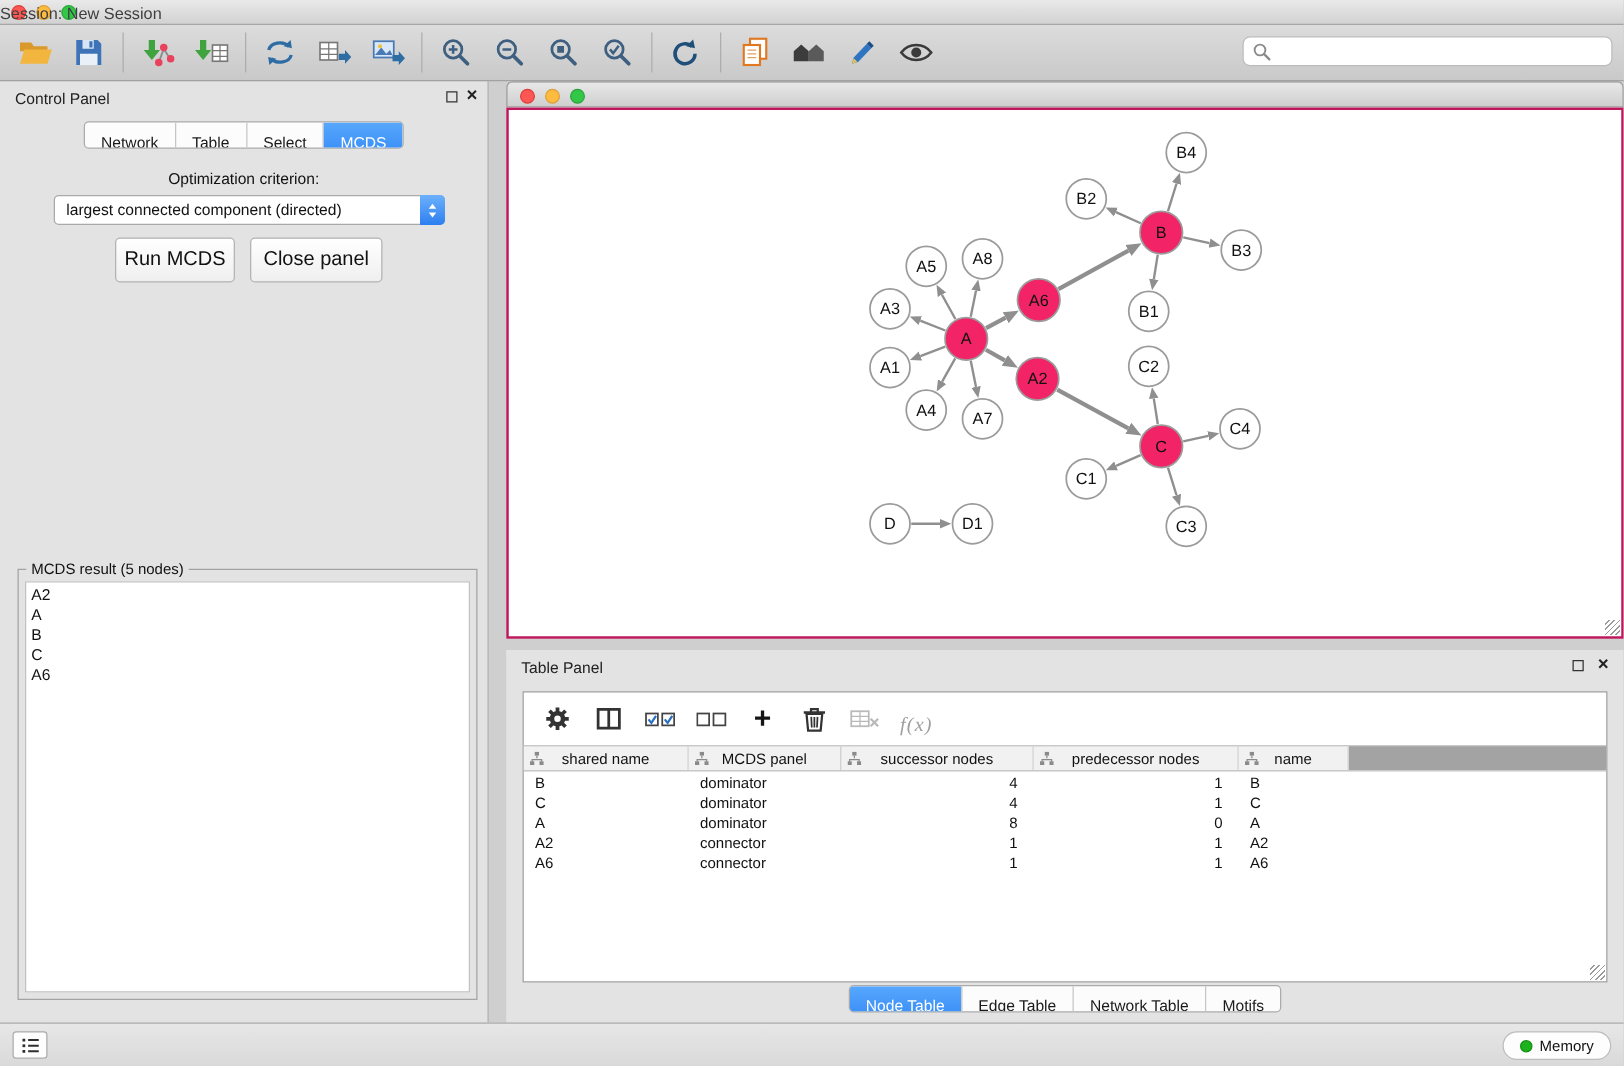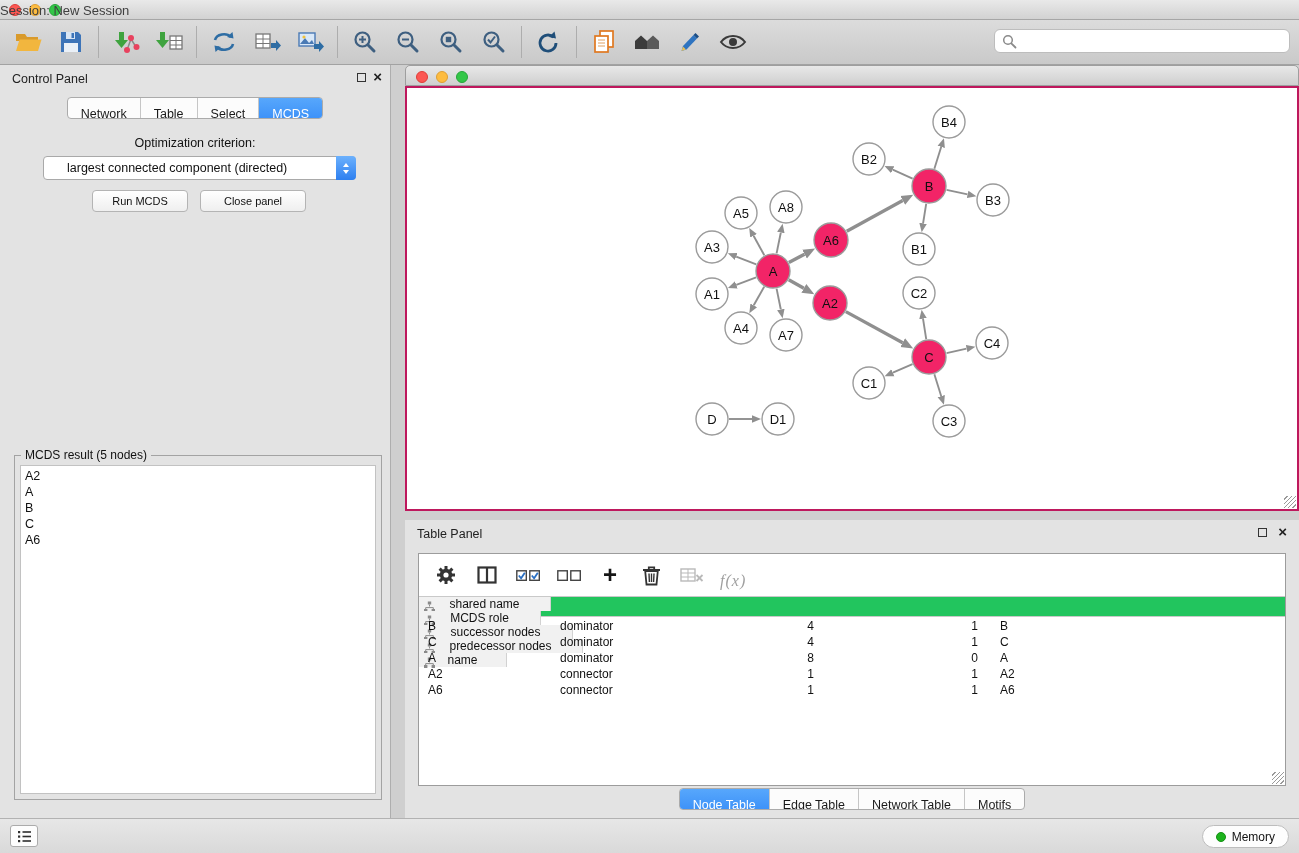--- a/index.html
+++ b/index.html
@@ -29,25 +29,25 @@
   .win-close{position:absolute;top:3px;font-size:15px;font-weight:bold;color:#222;line-height:18px;}
   .cp-float{right:24px;} .cp-close{right:8px;}
 
   .seg{display:inline-flex;border:1px solid #ababab;border-radius:4px;background:#fcfcfc;overflow:hidden;height:22px;}
   .seg-tab{padding:16px 13px;font-size:12.5px;color:#1a1a1a;border-right:1px solid #c6c6c6;display:flex;align-items:center;}
   .seg-tab:last-child{border-right:none;}
   .seg-tab.active{background:linear-gradient(#57a7fc,#2f86f6);color:#fff;}
   .cp-tabs-wrap{position:absolute;left:0;right:0;top:32px;display:flex;justify-content:center;}
 
   .opt-label{position:absolute;left:0;right:0;top:71px;text-align:center;font-size:12.5px;color:#111;}
-  .dropdown{position:absolute;left:43px;top:91px;width:313px;height:24px;background:#fff;border:1px solid #a9a9a9;border-radius:4px;font-size:12.5px;color:#111;display:flex;align-items:center;padding-left:23px;}
+  .dropdown{position:absolute;left:43px;top:91px;width:313px;height:24px;background:#fff;border:1px solid #a9a9a9;border-radius:4px;font-size:12.5px;color:#111;display:flex;align-items:center;padding-left:9px;}
   .stepper{position:absolute;right:-1px;top:-1px;width:20px;height:24px;background:linear-gradient(#6cb1fd,#2d7ff0);border-radius:0 4px 4px 0;display:flex;flex-direction:column;align-items:center;justify-content:center;gap:3px;}
   .arr-up{width:0;height:0;border-left:3.5px solid transparent;border-right:3.5px solid transparent;border-bottom:4.5px solid #fff;}
   .arr-dn{width:0;height:0;border-left:3.5px solid transparent;border-right:3.5px solid transparent;border-top:4.5px solid #fff;}
-  .btn{position:absolute;height:22px;background:linear-gradient(#ffffff,#efefef);border:1px solid #b4b4b4;border-radius:4px;font-size:11px;color:#111;display:flex;align-items:center;justify-content:center;}
+  .btn{position:absolute;height:36px;background:linear-gradient(#ffffff,#efefef);border:1px solid #b4b4b4;border-radius:4px;font-size:16px;color:#111;display:flex;align-items:center;justify-content:center;}
   .btn-run{left:92px;top:125px;width:96px;}
   .btn-close{left:200px;top:125px;width:106px;}
 
   .result-box{position:absolute;left:14px;top:390px;width:368px;height:345px;border:1px solid #a3a3a3;}
   .result-legend{position:absolute;left:6px;top:-8px;background:#e3e3e3;padding:0 4px;font-size:12px;color:#111;}
   .result-list{position:absolute;left:5px;top:9px;right:5px;bottom:5px;background:#fff;border:1px solid #c2c2c2;overflow:hidden;padding-top:2px;}
   .result-item{font-size:12.5px;color:#111;line-height:16px;padding-left:4px;}
 
   
   .net-window{position:absolute;left:405px;top:65px;width:894px;height:446px;border-radius:5px 5px 0 0;}
@@ -59,21 +59,21 @@
   .resize-corner{position:absolute;right:1px;bottom:1px;width:12px;height:12px;background:repeating-linear-gradient(135deg,transparent 0 2px,#9a9a9a 2px 3px);}
 
   
   .table-panel{position:absolute;left:405px;top:520px;width:894px;height:298px;background:#e3e3e3;}
   .tp-float{right:32px;} .tp-close{right:12px;}
   .tp-body{position:absolute;left:13px;top:33px;width:868px;height:233px;background:#fff;border:1px solid #9c9c9c;}
   .tp-toolbar{position:absolute;left:0;top:0;right:0;height:42px;display:flex;align-items:center;padding-left:14px;gap:15px;}
   .ttbtn{display:flex;align-items:center;justify-content:center;min-width:26px;height:30px;}
   .fx{font-family:"Liberation Serif",serif;font-style:italic;font-size:16px;color:#9f9f9f;letter-spacing:1px;margin-top:11px;}
   .plus-glyph{font-size:24px;font-weight:bold;color:#151515;line-height:20px;}
-  .th-row{position:absolute;left:0;top:42px;right:0;height:21px;display:flex;background:#22c55e;border-top:1px solid #c9c9c9;border-bottom:1px solid #c9c9c9;flex-direction:column;}
+  .th-row{position:absolute;left:0;top:42px;right:0;height:21px;display:flex;background:#a3a3a3;border-top:1px solid #c9c9c9;border-bottom:1px solid #c9c9c9;}
   .th{position:relative;display:flex;align-items:center;justify-content:center;font-size:12px;color:#111;border-right:1px solid #d2d2d2;background:#f1f1f1;height:100%;}
   .th svg{position:absolute;left:5px;top:4px;}
   .tbody{position:absolute;left:0;top:64px;right:0;bottom:0;overflow:hidden;}
   .tr{display:flex;height:16px;}
   .td{font-size:12px;color:#111;display:flex;align-items:center;overflow:hidden;}
   .td.left{padding-left:9px;justify-content:flex-start;}
   .td.right{padding-right:13px;justify-content:flex-end;}
   .bottom-tabs-wrap{position:absolute;left:0;right:0;top:268px;display:flex;justify-content:center;}
 
   
@@ -474,21 +474,21 @@
         </div>
         <div class="th" style="width: 122px;">
           <svg width="11" height="12" viewBox="0 0 11 12">
             <g fill="#8a8a8a">
               <rect x="3.8" y="0.5" width="3.4" height="3"></rect>
               <rect x="0" y="8" width="3.4" height="3"></rect>
               <rect x="7.6" y="8" width="3.4" height="3"></rect>
             </g>
             <path d="M5.5 3.5 v2 M1.7 8 V6.6 h7.6 V8" stroke="#8a8a8a" fill="none" stroke-width="1"></path>
           </svg>
-          <span>MCDS role</span>
+          <span>MCDS panel</span>
         </div>
         <div class="th" style="width: 154px;">
           <svg width="11" height="12" viewBox="0 0 11 12">
             <g fill="#8a8a8a">
               <rect x="3.8" y="0.5" width="3.4" height="3"></rect>
               <rect x="0" y="8" width="3.4" height="3"></rect>
               <rect x="7.6" y="8" width="3.4" height="3"></rect>
             </g>
             <path d="M5.5 3.5 v2 M1.7 8 V6.6 h7.6 V8" stroke="#8a8a8a" fill="none" stroke-width="1"></path>
           </svg>

